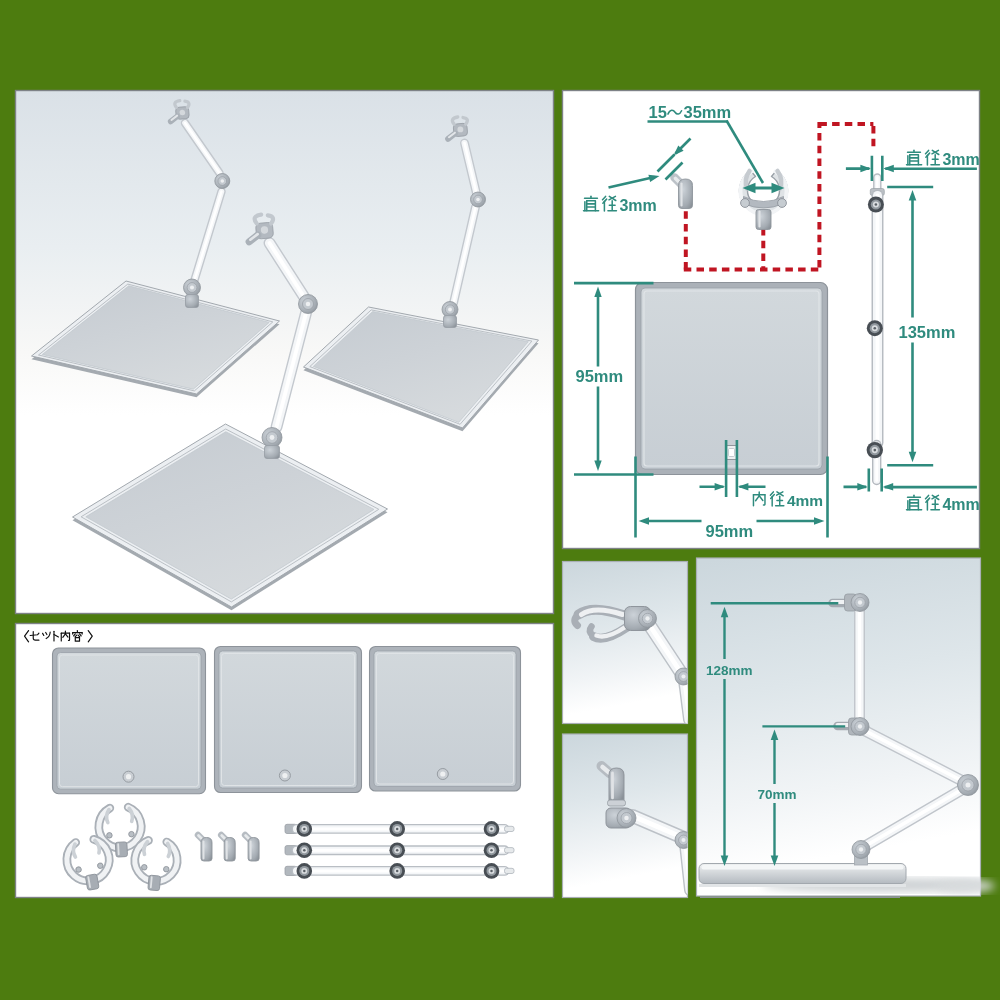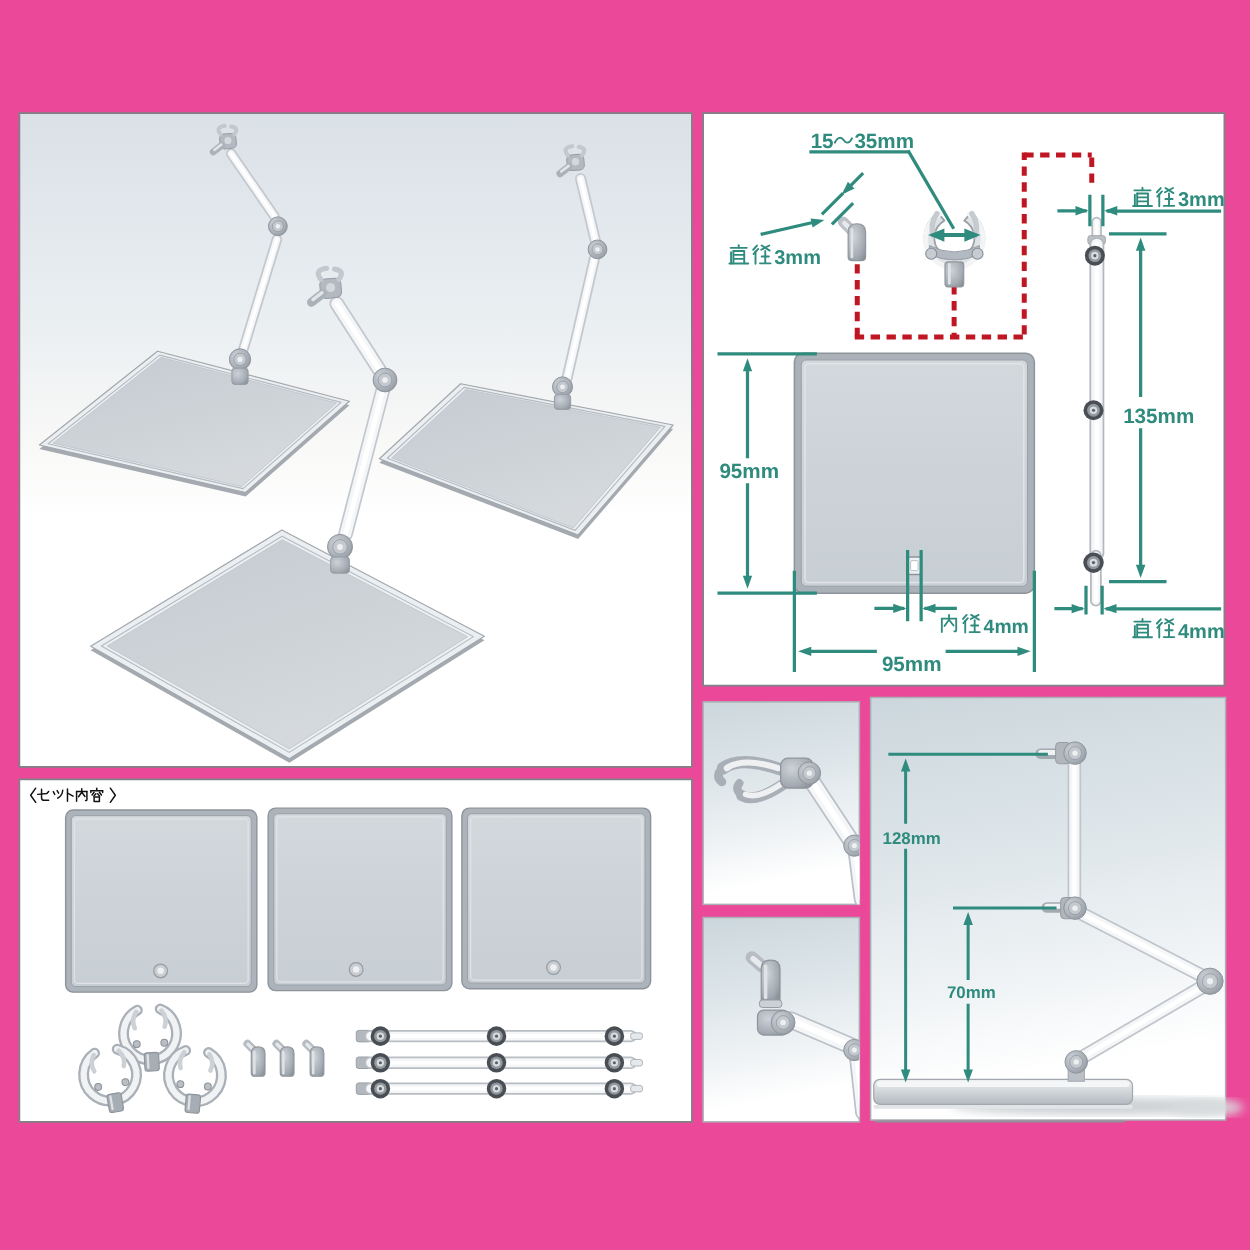--- a/index.html
+++ b/index.html
@@ -1,15 +1,15 @@
 <!DOCTYPE html>
 <html><head><meta charset="utf-8">
 <style>
 html,body{margin:0;padding:0;background:#ffffff;width:1000px;height:1000px;overflow:hidden;}
-#page{position:relative;width:1000px;height:1000px;background:#ec4899;}
+#page{position:relative;width:1000px;height:1000px;background:#4d7c0f;}
 svg{position:absolute;left:0;top:0;}
 </style></head>
 <body>
 <div id="page">
 <svg width="1000" height="1000" viewBox="0 0 1000 1000">
       <defs>
 <linearGradient id="gA" x1="0" y1="0" x2="0" y2="1">
  <stop offset="0" stop-color="#dae1e7"></stop>
           <stop offset="0.30" stop-color="#e9eef1"></stop>
  <stop offset="0.50" stop-color="#f8f8f7"></stop>

